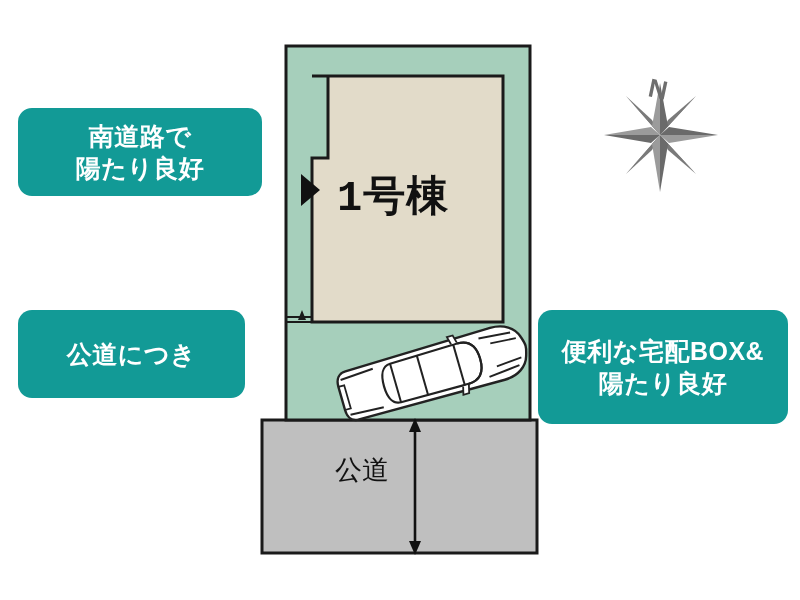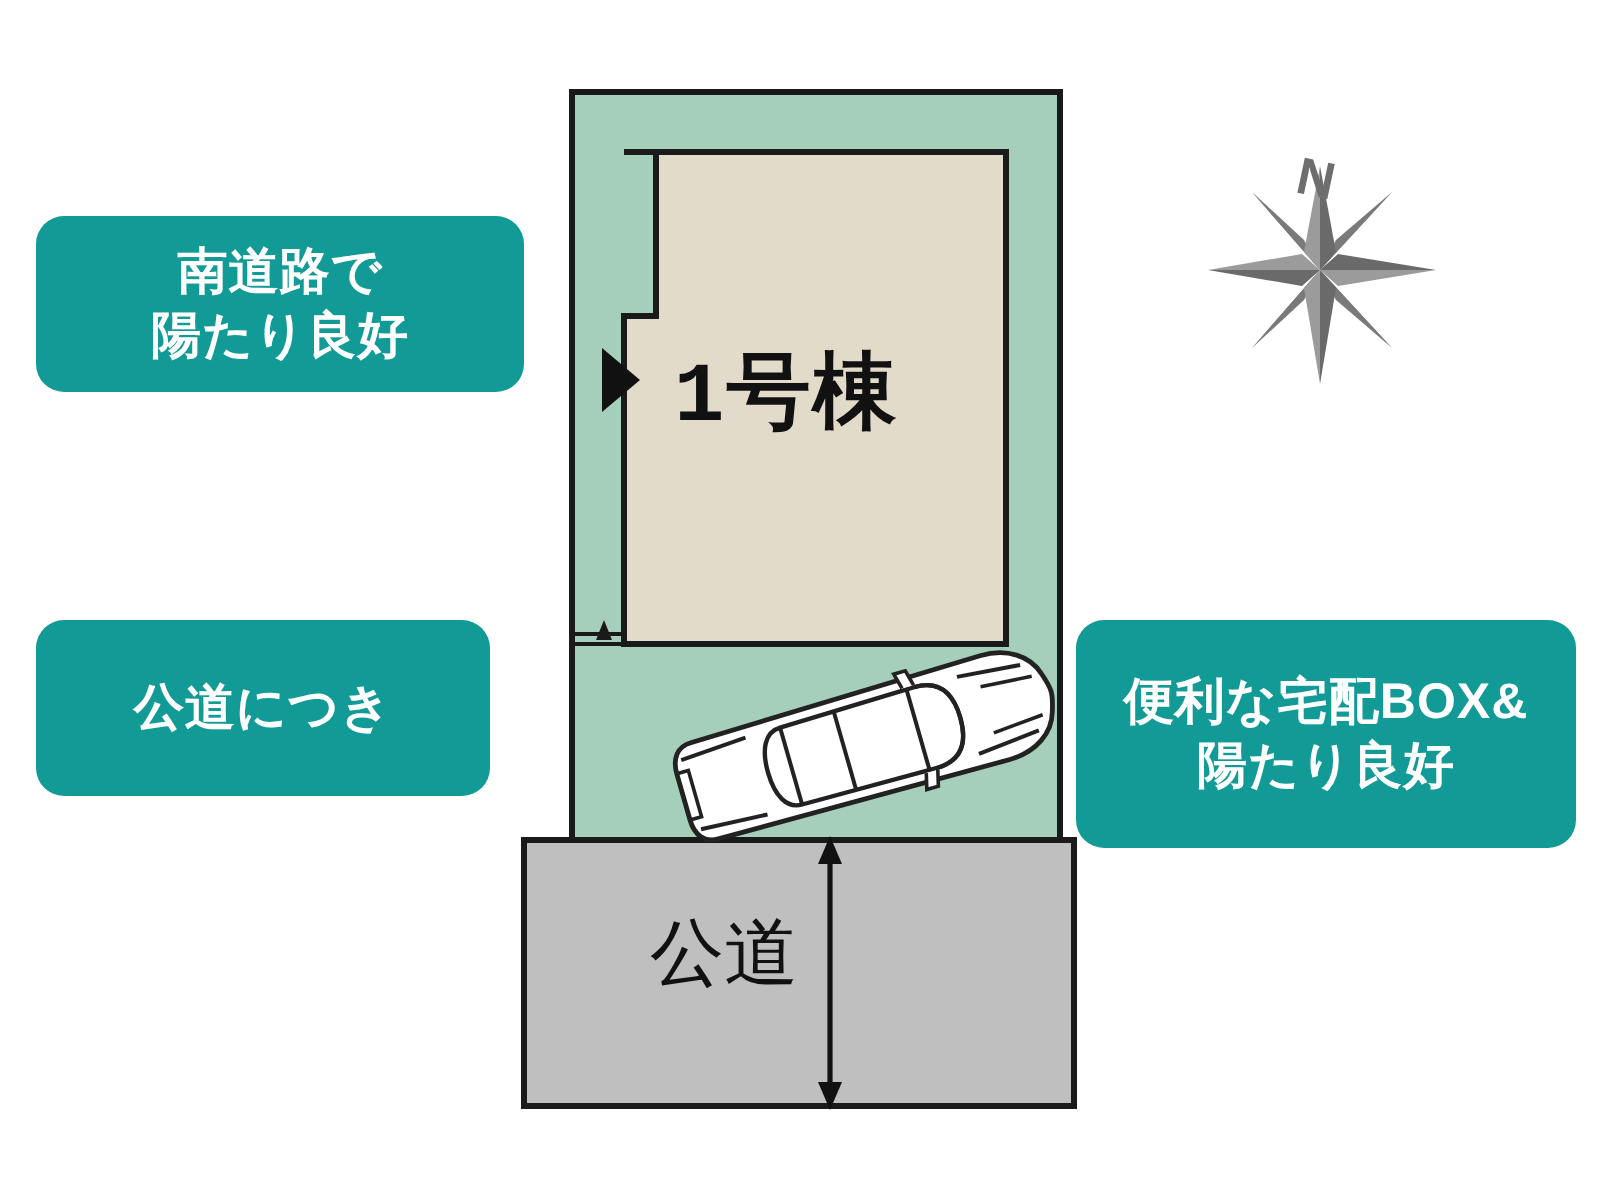--- a/index.html
+++ b/index.html
@@ -78,21 +78,21 @@
     white-space: nowrap;
   }
   #label-building {
     left: 337px; top: 168px;
     font-size: 42px;
     letter-spacing: 1px;
     font-family: Liberation Mono, monospace;
   }
   #label-road {
     left: 307px; top: 452px;
-    font-size: 37px;
+    font-size: 27px;
     text-align: center;
     line-height: 1.35;
     font-weight: normal;
     width: 110px;
   }
   #label-road .line { display: block; }
 </style>
 </head>
 <body>
 

